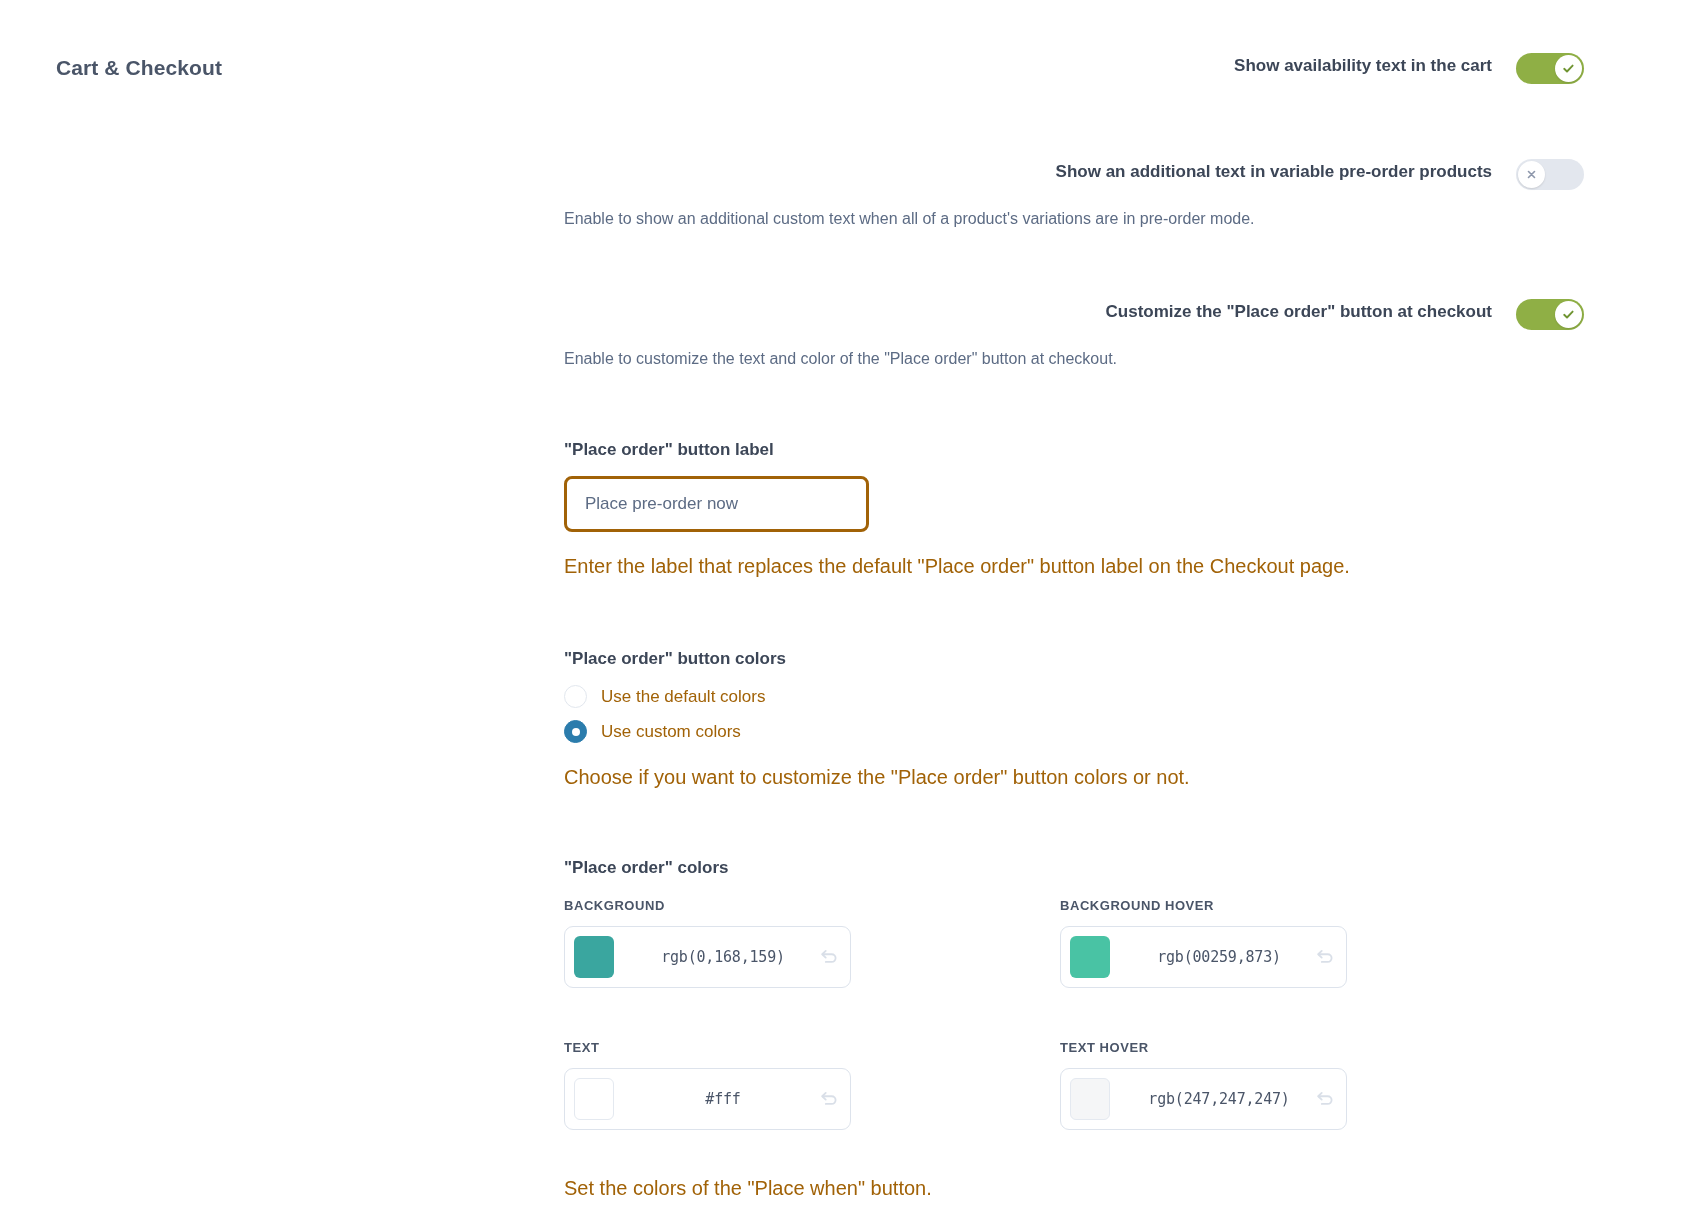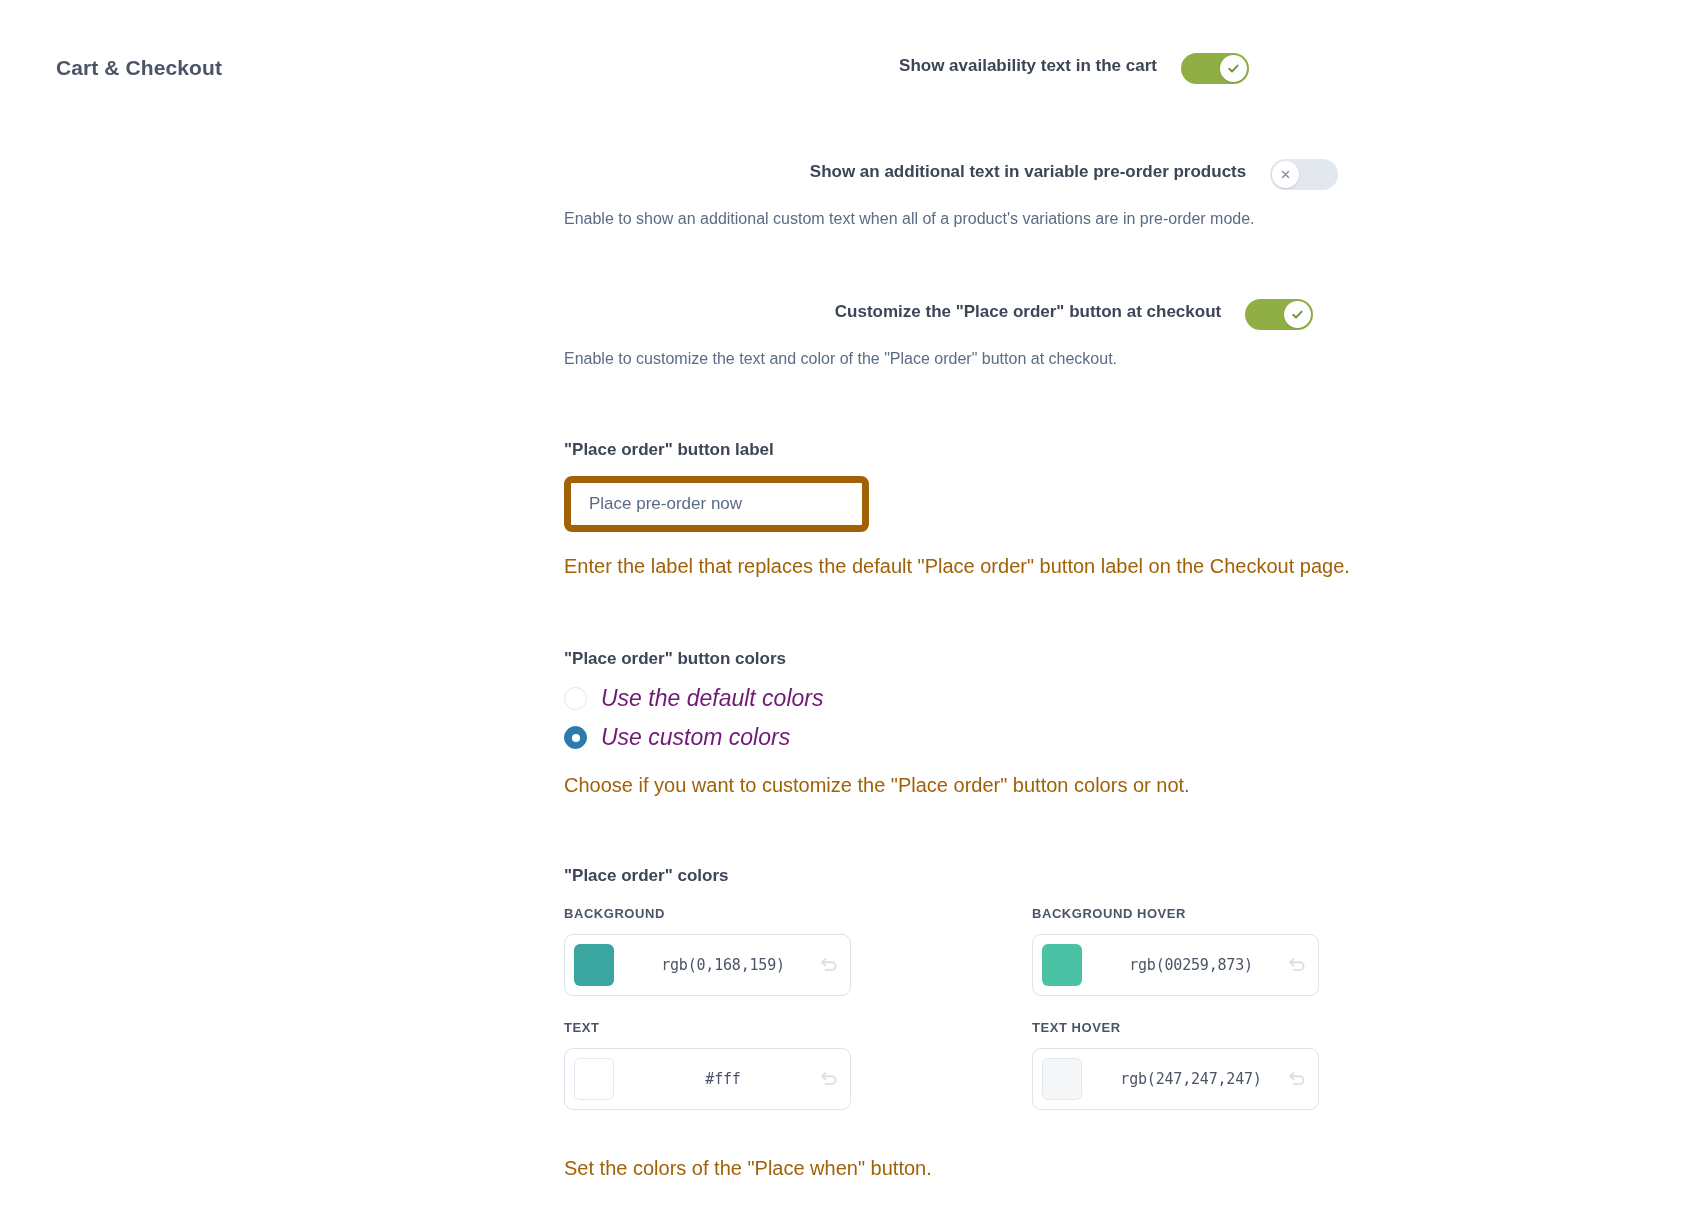--- a/index.html
+++ b/index.html
@@ -45,21 +45,21 @@
   }
 
   
   .setting {
     position: relative;
     margin-bottom: 0;
   }
   .setting-head {
     display: flex;
     align-items: flex-start;
-    justify-content: center;
+    justify-content: flex-end;
   }
   .setting-label {
     font-size: 17px;
     font-weight: bold;
     color: #3c4657;
     line-height: 1.3;
     padding-top: 3px;
   }
   .setting-desc {
     font-size: 16px;
@@ -100,21 +100,21 @@
   
   .field-label {
     font-size: 17px;
     font-weight: bold;
     color: #3c4657;
     margin-bottom: 16px;
   }
   .text-input {
     width: 305px;
     height: 56px;
-    border: 7px solid #a16207;
+    border: 3px solid #a16207;
     border-radius: 8px;
     background: #ffffff;
     font-family: "Liberation Sans", sans-serif;
     font-size: 17px;
     color: #5c6b84;
     padding: 0 18px;
     outline: none;
   }
   .help-text {
     font-size: 20px;
@@ -152,37 +152,37 @@
     left: 50%;
     top: 50%;
     width: 8px;
     height: 8px;
     margin-left: -4px;
     margin-top: -4px;
     border-radius: 50%;
     background: #ffffff;
   }
   .radio-label {
-    font-size: 23px;
-    color: #701a75;
-    font-style: italic;
+    font-size: 17px;
+    color: #a16207;
   }
 
   
   .colors-title {
     font-size: 17px;
     font-weight: bold;
     color: #3c4657;
     margin-bottom: 20px;
   }
   .color-grid {
     display: grid;
     grid-template-columns: 468px 468px;
     column-gap: 0;
     row-gap: 0;
+    gap: 28px;
   }
   .color-cell { width: 468px; }
   .color-caption {
     font-size: 13px;
     font-weight: bold;
     letter-spacing: 0.55px;
     color: #4a5568;
     text-transform: uppercase;
     margin-bottom: 13px;
   }

